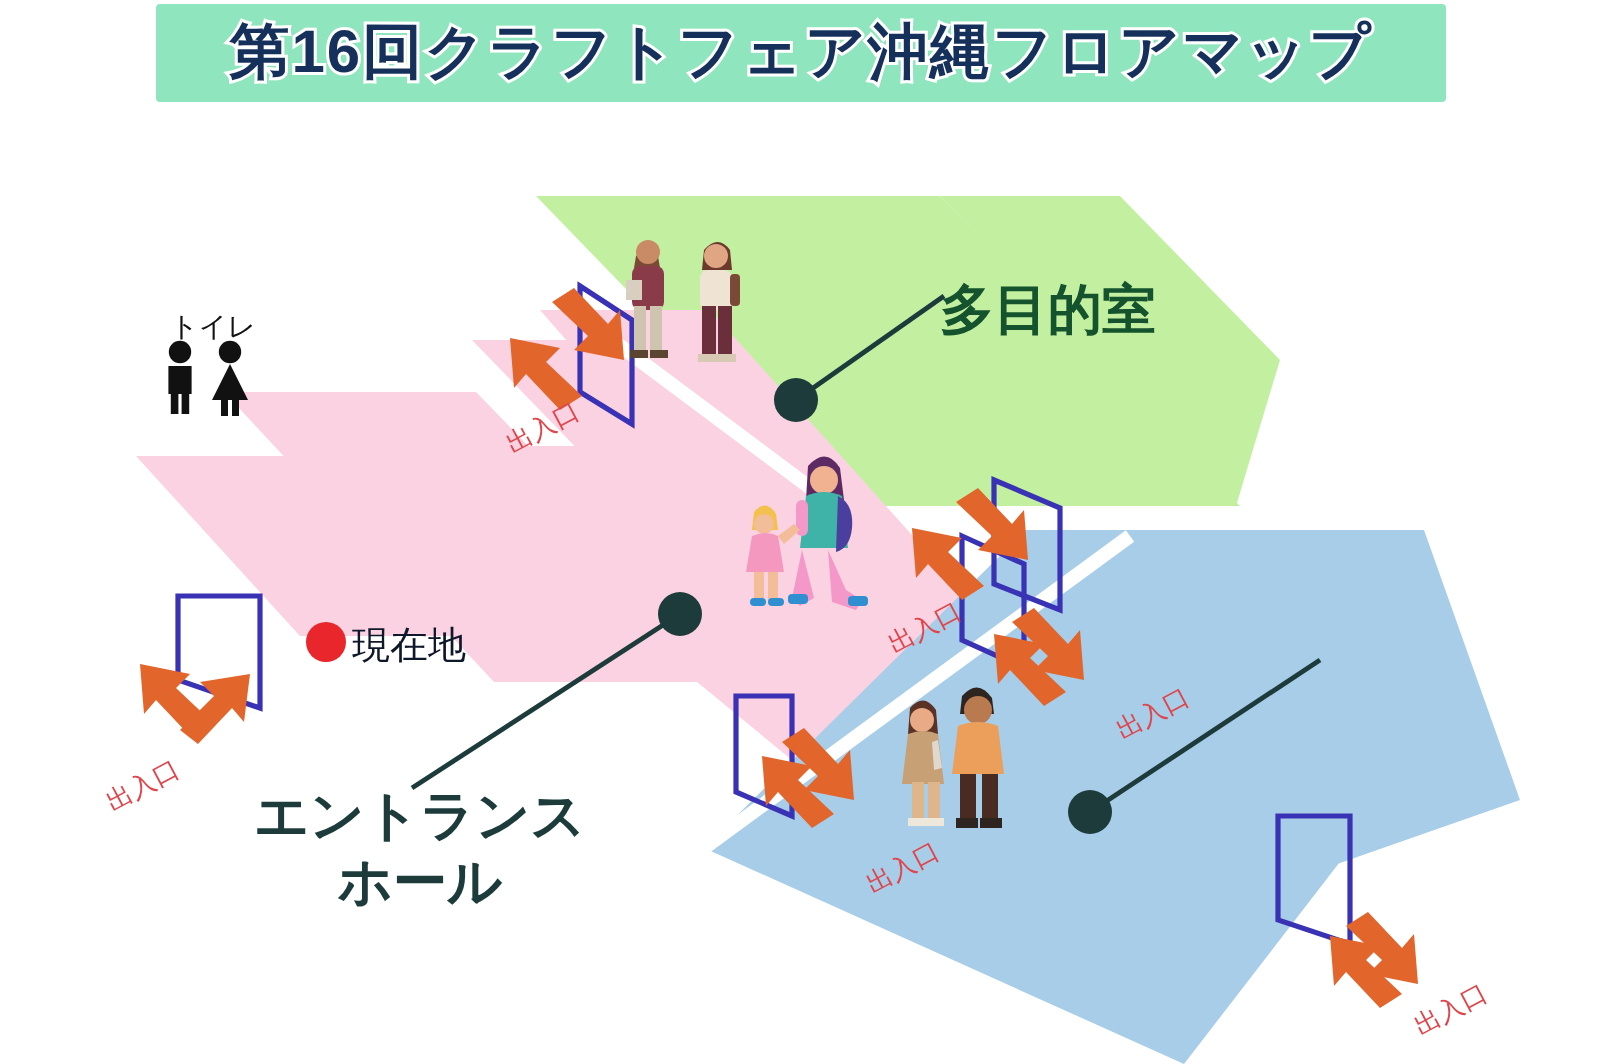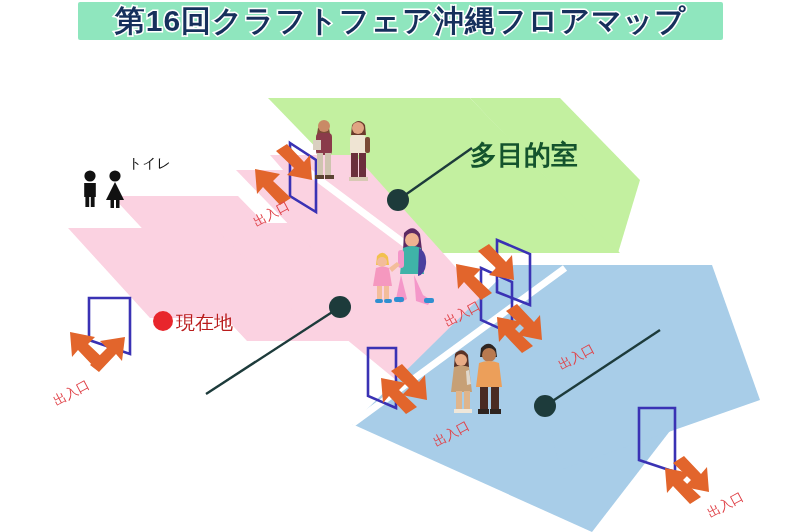--- a/index.html
+++ b/index.html
@@ -9,21 +9,21 @@
     font-family:"Liberation Sans","DejaVu Sans",sans-serif;
     overflow:hidden;
     position:relative;
   }
   #stage{position:absolute;inset:0;width:800px;height:532px;}
 
   
   .banner{
     position:absolute;
     left:78px; top:2px;
-    width:645px; height:38px;
+    width:645px; height:49px;
     background:#8FE6BE;
     border-radius:2px;
     display:flex;align-items:center;justify-content:center;
   }
   .banner-text{
     font-size:30px;
     font-weight:bold;
     color:#16305c;
     letter-spacing:1px;
     -webkit-text-stroke:3px #ffffff;
@@ -44,21 +44,21 @@
     font-size:27px;font-weight:bold;color:#14532d;
   }
   .hall-label{
     font-size:27px;font-weight:bold;color:#1d3b3b;
     line-height:1.22;text-align:center;
   }
   .exit-label{
     font-size:13px;color:#e0454b;font-weight:normal;
   }
   .here-label{
-    font-size:19px;color:#b91c1c;font-weight:normal;
+    font-size:19px;color:#0f172a;font-weight:normal;
   }
   .toilet-label{
     font-size:14px;color:#111111;
   }
 </style>
 </head>
 <body>
 
 <div id="stage">
 
@@ -237,25 +237,27 @@
         <rect x="478" y="409" width="11" height="5" fill="#2e2420"></rect>
         <rect x="490" y="409" width="11" height="5" fill="#2e2420"></rect>
       </g>
     </g>
   </svg>
 
   <div class="lab room-label" style="left:470px;top:137px;">多目的室</div>
 
 
   <div class="lab hall-label" style="left:110px;top:392px;width:200px;">
+    <div>エントランス</div>
+    <div>ホール</div>
   </div>
 
   <div class="lab here-label" style="left:176px;top:310px;">現在地</div>
 
-  <div class="lab toilet-label" style="left:85px;top:155px;margin-left:43px;">トイレ</div>
+  <div class="lab toilet-label" style="left:85px;top:155px;">トイレ</div>
 
   <div class="lab exit-label" style="left:52px;top:384px;transform:rotate(-28deg);">出入口</div>
   <div class="lab exit-label" style="left:252px;top:205px;transform:rotate(-28deg);">出入口</div>
   <div class="lab exit-label" style="left:443px;top:305px;transform:rotate(-28deg);">出入口</div>
   <div class="lab exit-label" style="left:432px;top:425px;transform:rotate(-28deg);">出入口</div>
   <div class="lab exit-label" style="left:557px;top:348px;transform:rotate(-28deg);">出入口</div>
   <div class="lab exit-label" style="left:706px;top:496px;transform:rotate(-28deg);">出入口</div>
 
 </div>
 

